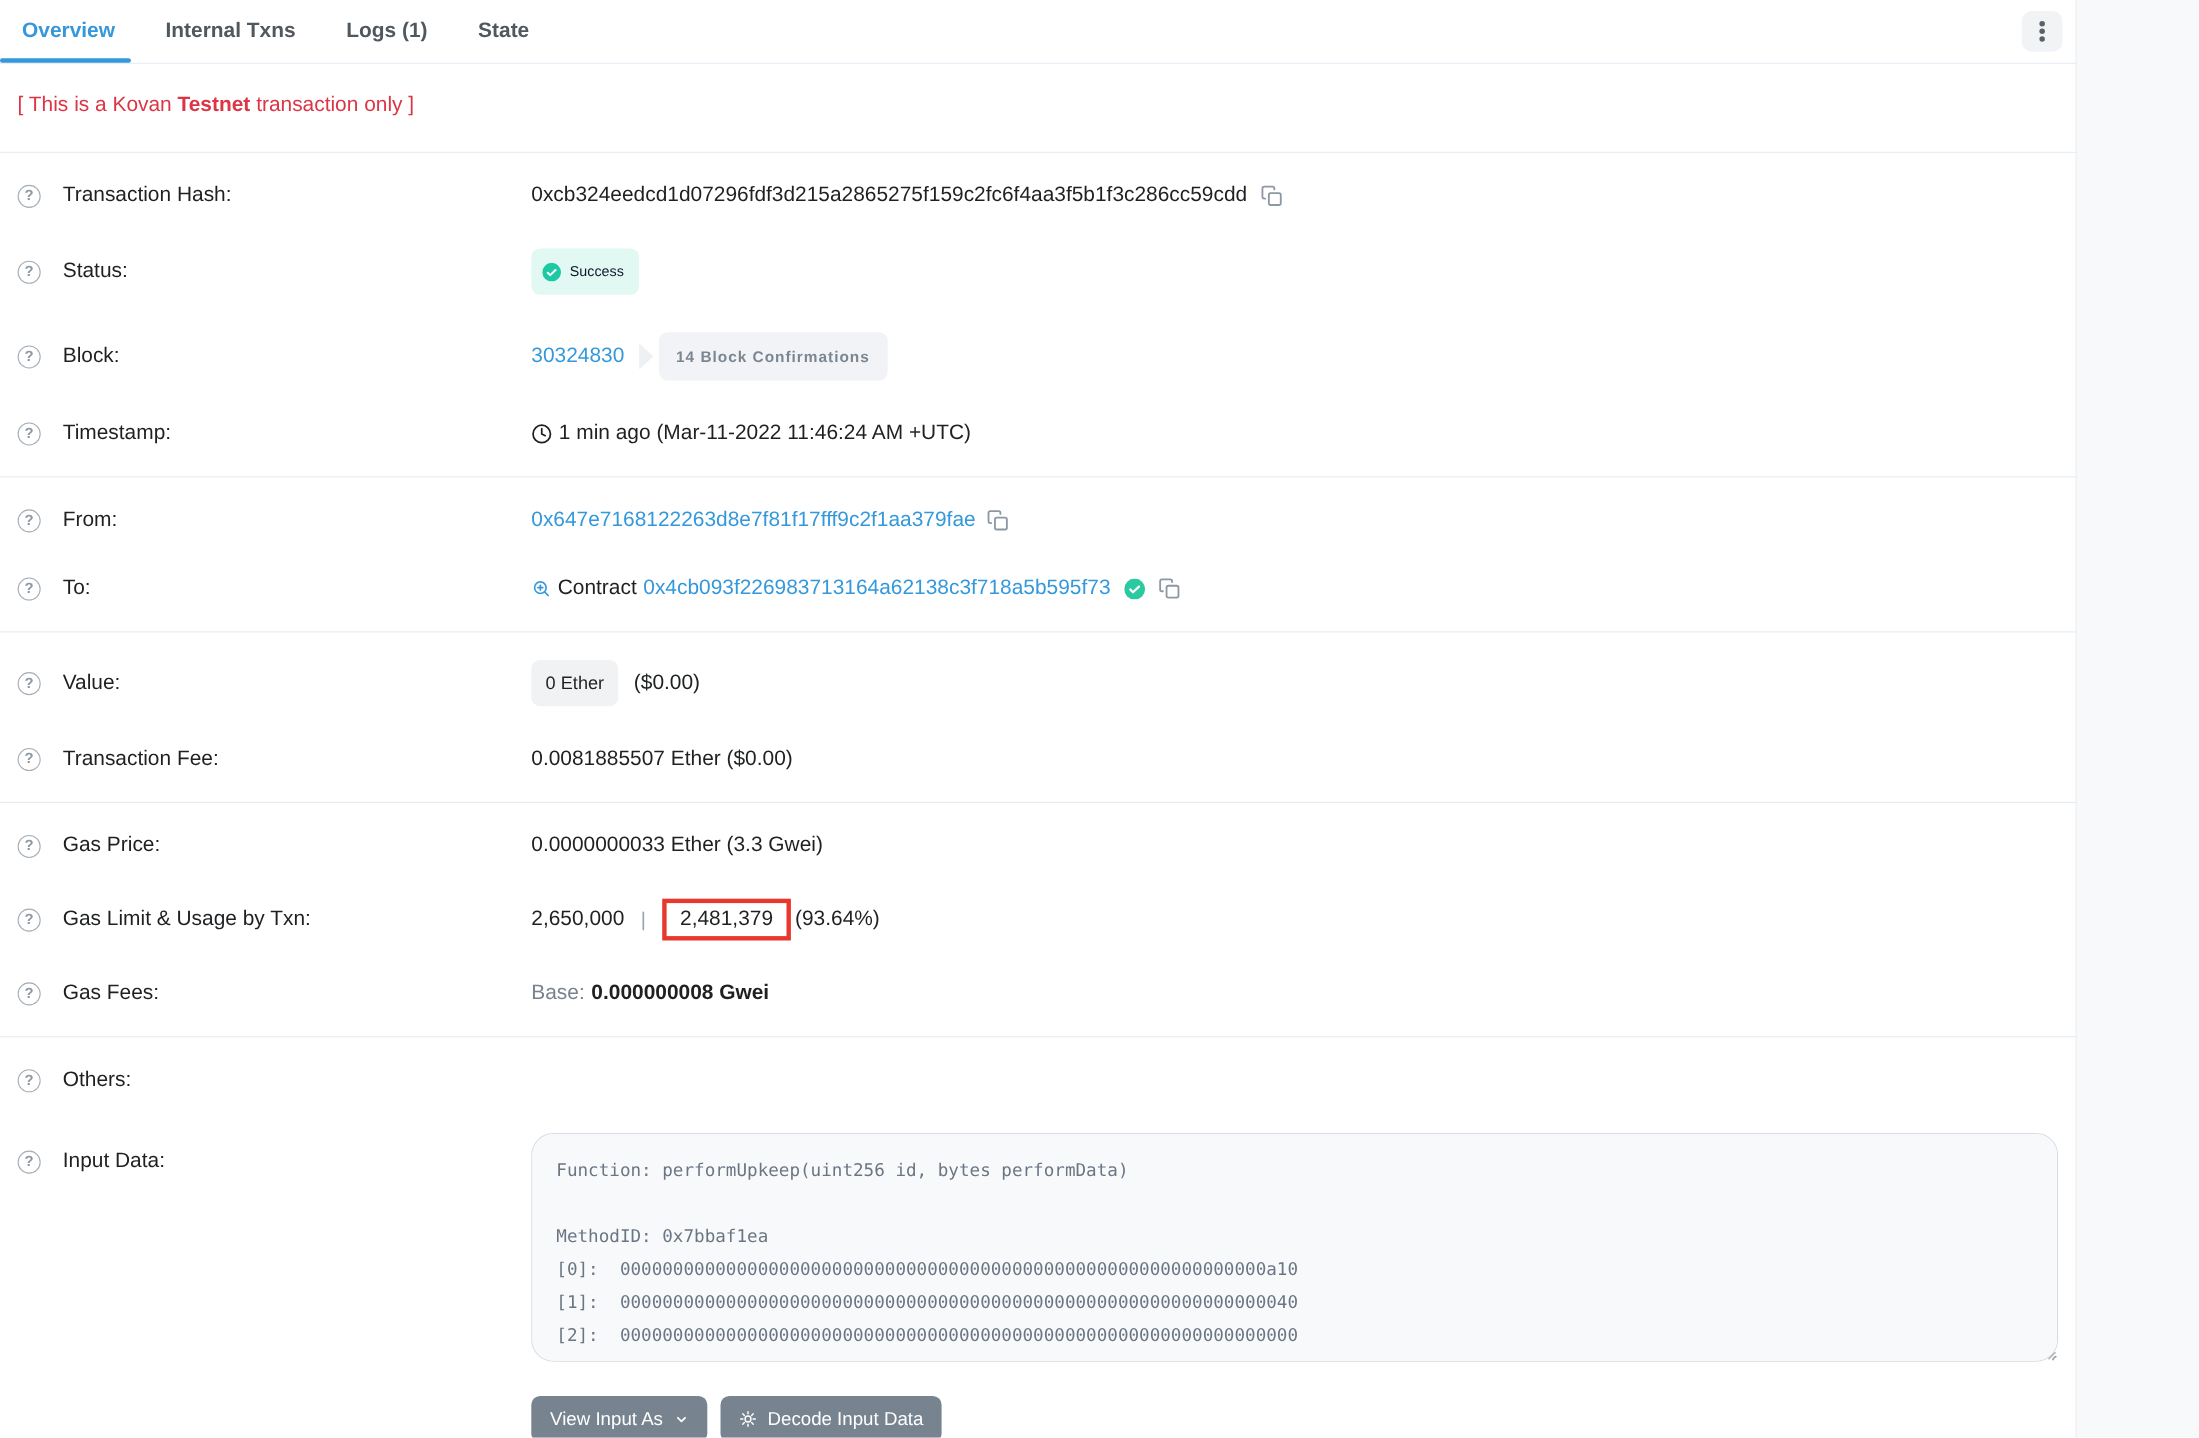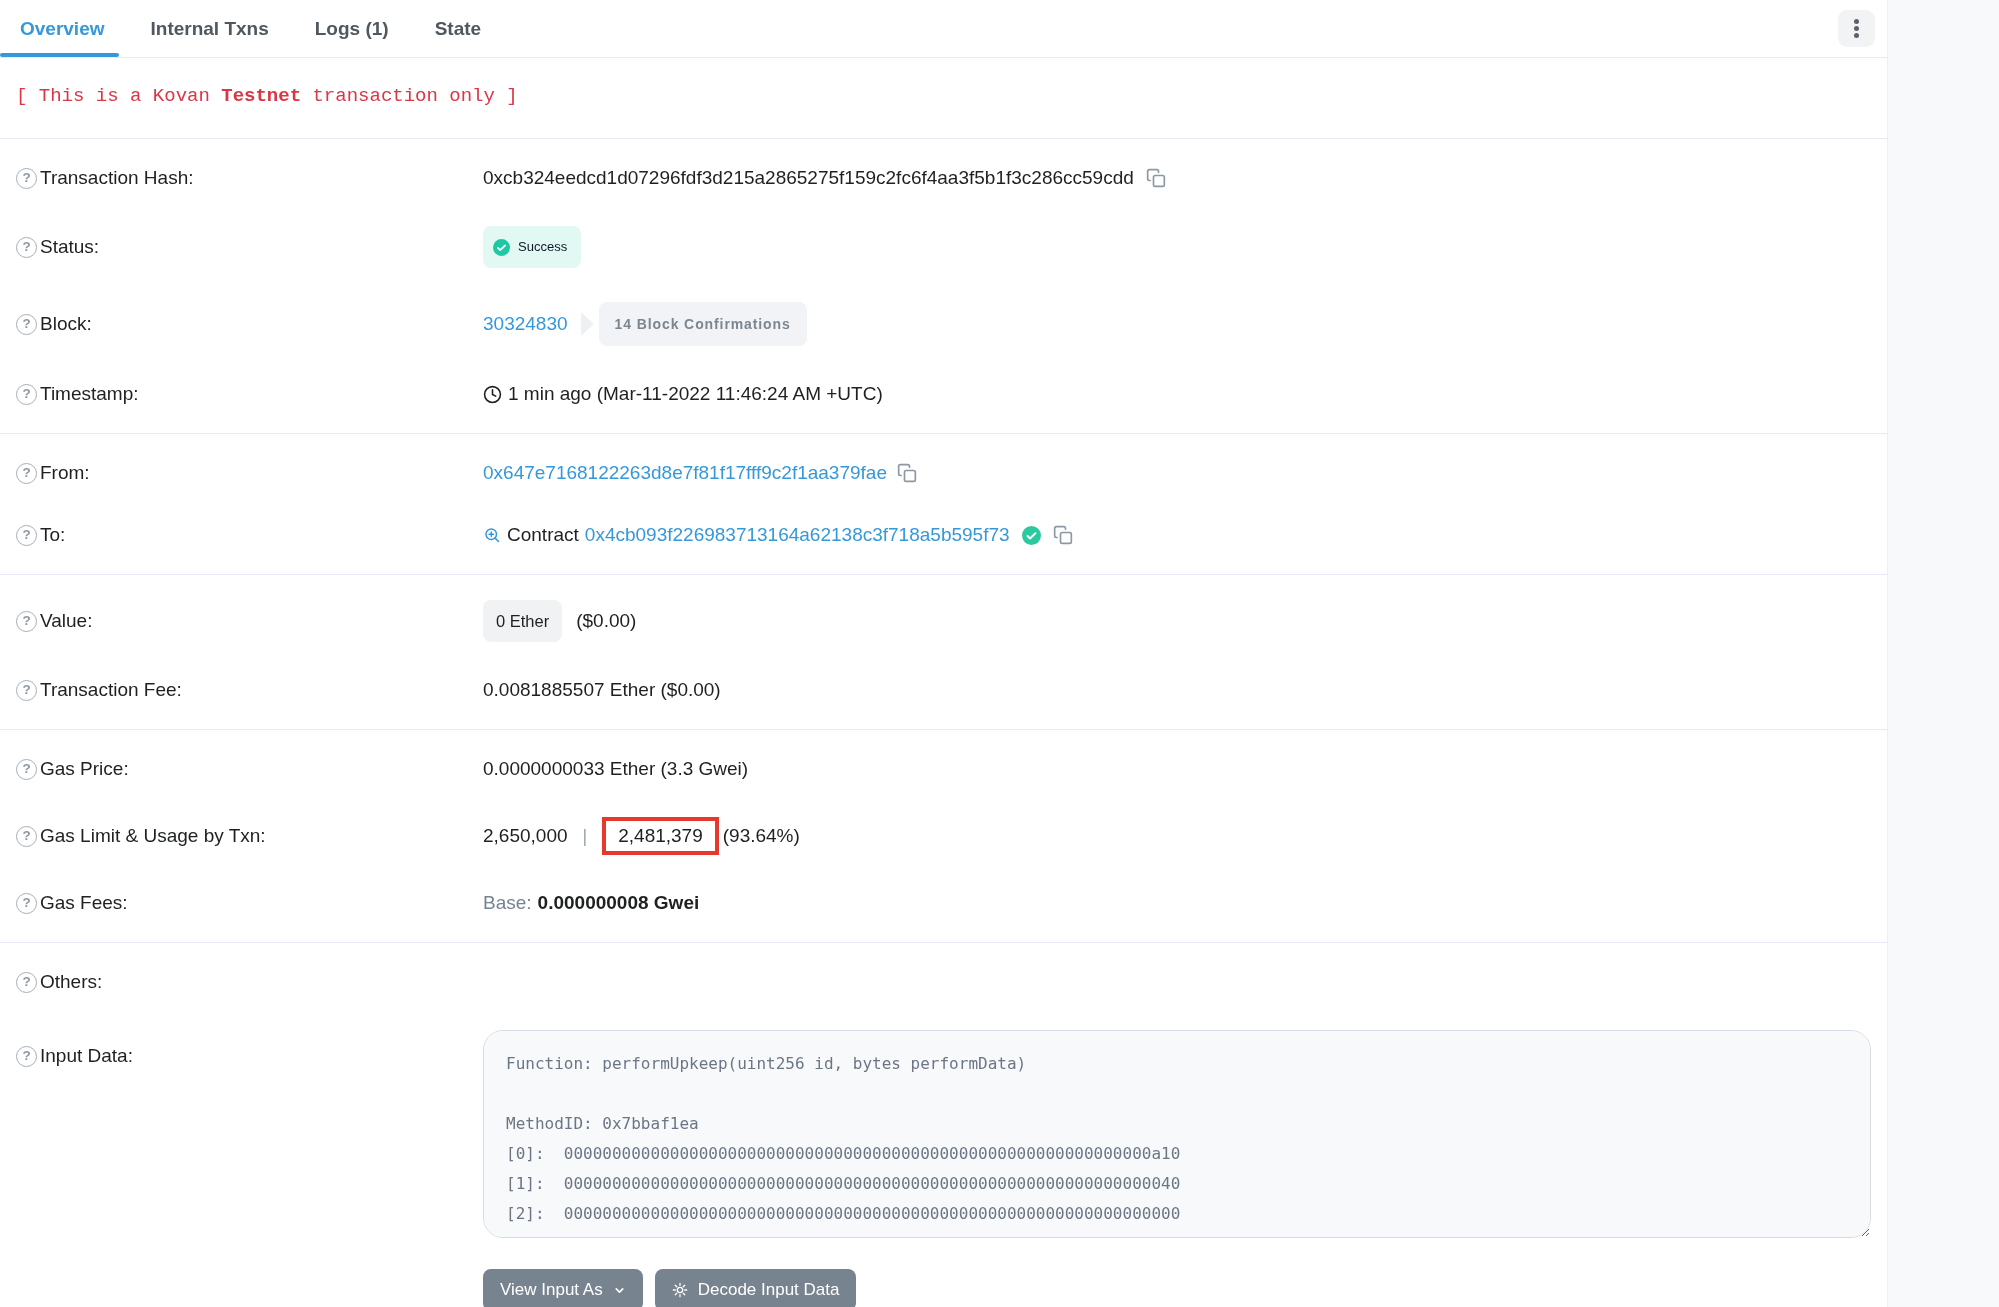--- a/index.html
+++ b/index.html
@@ -16,30 +16,30 @@
 
   
   .tabbar{display:flex;align-items:center;height:58px;border-bottom:1px solid var(--border);padding:0 12px 0 20px;justify-content:center;}
   .tab{position:relative;display:flex;align-items:center;height:100%;font-size:19px;font-weight:700;color:#50585f;margin-right:46px;cursor:pointer;white-space:nowrap;}
   .tab.active{color:var(--link);}
   .tab.active::after{content:"";position:absolute;left:-20px;right:-14px;bottom:0;height:4px;background:var(--link);border-radius:2px;}
   .kebab{margin-left:auto;width:37px;height:37px;border:none;border-radius:9px;background:#f1f3f5;display:flex;align-items:center;justify-content:center;cursor:pointer;}
   .kebab .dots{width:5px;height:5px;border-radius:50%;background:#59626b;box-shadow:0 -7px 0 #59626b,0 7px 0 #59626b;}
 
   
-  .notice{margin:27px 16px 0;font-size:19px;color:var(--danger);font-family:Liberation Mono, monospace;}
+  .notice{margin:27px 16px 0;font-size:19px;color:var(--danger);}
   .notice b{font-weight:700;}
   hr{border:none;border-top:1px solid var(--border);margin:0;}
   hr.after-notice{margin-top:31px;}
 
   
   section{padding:8px 16px;}
   .row{display:flex;align-items:center;padding:17px 0;line-height:28px;font-size:19px;}
   .row.top{align-items:flex-start;}
-  .row-label{flex:0 0 467px;display:flex;align-items:center;gap:3px;color:var(--text);}
+  .row-label{flex:0 0 467px;display:flex;align-items:center;gap:20px;color:var(--text);}
   .row.top .row-label{padding-top:12px;}
   .row-value{flex:1;display:flex;align-items:center;min-width:0;}
   .q{flex:0 0 auto;width:21px;height:21px;border:1.5px solid #a6aeb7;border-radius:50%;display:inline-flex;align-items:center;justify-content:center;color:#8c98a4;font-size:13.5px;font-weight:700;cursor:default;}
   .q::before{content:"?";}
   .icon-btn{border:none;background:none;padding:0;cursor:pointer;display:inline-flex;align-items:center;color:#8c98a4;}
   .link{color:var(--link);text-decoration:none;cursor:pointer;}
   .muted{color:var(--muted);}
   .gap6{margin-left:6px;} .gap10{margin-left:10px;} .gap12{margin-left:12px;} .gap14{margin-left:14px;}
 
   

